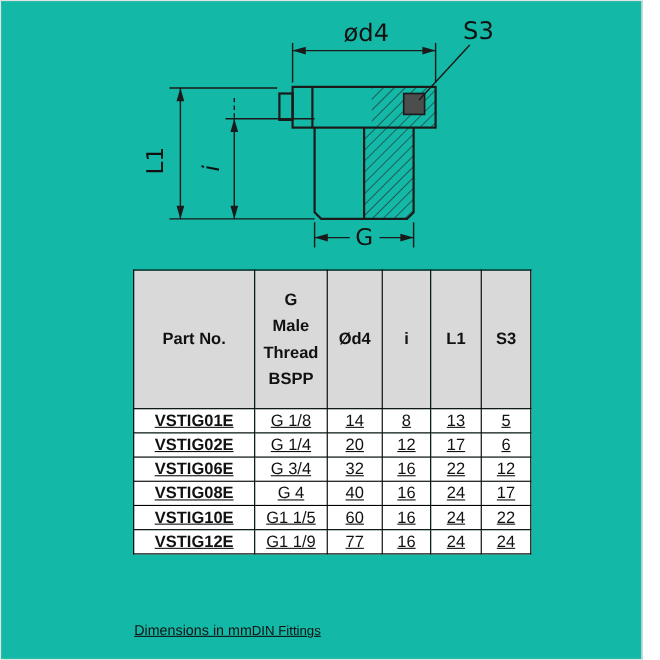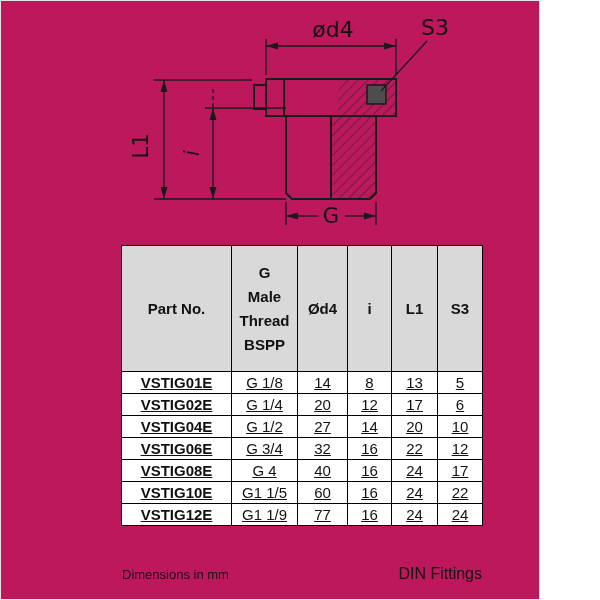--- a/index.html
+++ b/index.html
@@ -4,22 +4,22 @@
 <style>
   * { margin: 0; padding: 0; box-sizing: border-box; }
   html, body { background: #fff; }
   body {
     width: 600px; height: 600px;
     font-family: "Liberation Sans", sans-serif;
     color: #111;
   }
   .page {
     position: relative;
-    width: 540px; height: 600px;
-    background: #be185d;
+    width: 584px; height: 600px;
+    background: #14b8a6;
     border: 1px solid #e3e3e3;
     overflow: hidden;
   }
   .diagram {
     position: absolute;
     top: 0; left: 0;
   }
   .diagram text {
     font-family: "DejaVu Sans", "Liberation Sans", sans-serif;
     fill: #111;
@@ -45,25 +45,26 @@
     height: 126px;
   }
   .spec-table thead th .hline { line-height: 24px; }
   .spec-table tbody tr { height: 22px; background: #fff; text-decoration: underline; }
   .spec-table td.part { font-weight: bold; }
   .footer {
     position: absolute;
     left: 121px; top: 564px;
     width: 360px;
     display: flex;
-    justify-content: space-between;
+    justify-content: flex-start;
     align-items: baseline;
+    text-decoration: underline;
   }
   .footer .note-left { font-size: 13px; }
-  .footer .note-right { font-size: 16px; }
+  .footer .note-right { font-size: 12px; }
 </style>
 </head>
 <body>
 
 <div class="page">
 
   <svg class="diagram" width="600" height="238" viewBox="0 0 600 238">
     <defs>
       <pattern id="hatch" patternUnits="userSpaceOnUse" width="7" height="7" patternTransform="rotate(45)">
         <line x1="0" y1="0" x2="0" y2="7" stroke="#222" stroke-width="1.1"></line>
@@ -162,28 +163,20 @@
       </tr>
       <tr>
         <td class="part">VSTIG02E</td>
         <td>G 1/4</td>
         <td>20</td>
         <td>12</td>
         <td>17</td>
         <td>6</td>
       </tr>
       <tr>
-        <td class="part">VSTIG04E</td>
-        <td>G 1/2</td>
-        <td>27</td>
-        <td>14</td>
-        <td>20</td>
-        <td>10</td>
-      </tr>
-      <tr>
         <td class="part">VSTIG06E</td>
         <td>G 3/4</td>
         <td>32</td>
         <td>16</td>
         <td>22</td>
         <td>12</td>
       </tr>
       <tr>
         <td class="part">VSTIG08E</td>
         <td>G 4</td>

